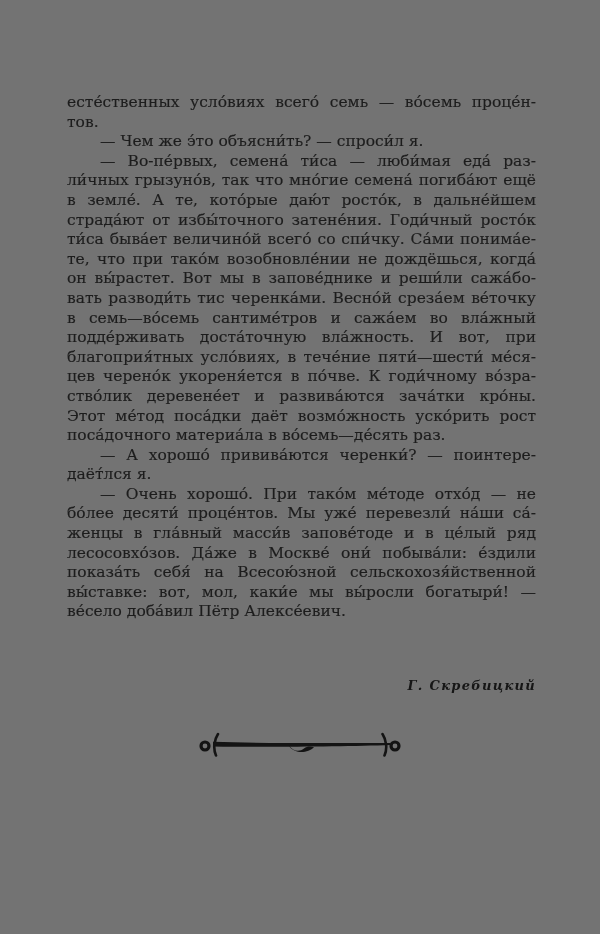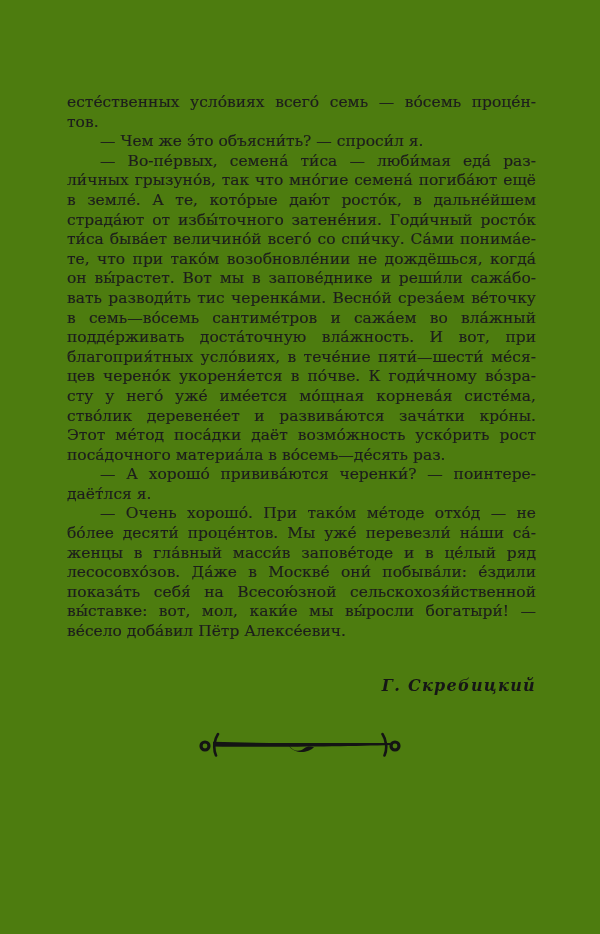--- a/index.html
+++ b/index.html
@@ -1,21 +1,21 @@
 <!DOCTYPE html>
 <html lang="ru"><head>
 <meta charset="utf-8">
 <style>
   * { margin: 0; padding: 0; box-sizing: border-box; }
   html, body { background: #ffffff; }
   .page {
     position: relative;
     width: 600px;
     height: 934px;
-    background: #4d7c0f;
+    background: #737373;
     overflow: hidden;
     font-family: "DejaVu Serif", "Liberation Serif", serif;
   }
   .text-block {
     position: absolute;
     left: 67px;
     top: 93px;
     width: 469px;
   }
   .line {
@@ -33,21 +33,21 @@
     text-align: center;
     text-align-last: left;
   }
   .line.indent { padding-left: 33px; }
   .author {
     position: absolute;
     top: 677px;
     right: 64px;
     font-style: italic;
     font-weight: bold;
-    font-size: 16px;
+    font-size: 13px;
     line-height: 18px;
     letter-spacing: 1.3px;
     color: #161616;
   }
   .ornament {
     position: absolute;
     top: 731px;
     left: 50%;
     transform: translateX(-50%);
     width: 204px;
@@ -70,21 +70,20 @@
       <div class="line just">в земле́.  А  те,  кото́рые  даю́т  росто́к,  в  дальне́йшем</div>
       <div class="line just">страда́ют  от  избы́точного  затене́ния.  Годи́чный  росто́к</div>
       <div class="line just">ти́са быва́ет величино́й всего́ со спи́чку. Са́ми понима́е-</div>
       <div class="line just">те, что при тако́м возобновле́нии не дождёшься, когда́</div>
       <div class="line just">он вы́растет. Вот мы в запове́днике и реши́ли сажа́бо-</div>
       <div class="line just">вать разводи́ть тис черенка́ми. Весно́й среза́ем ве́точку</div>
       <div class="line just">в  семь—во́семь  сантиме́тров  и  сажа́ем  во  вла́жный</div>
       <div class="line just">подде́рживать  доста́точную  вла́жность.  И  вот,  при</div>
       <div class="line just">благоприя́тных усло́виях, в тече́ние пяти́—шести́ ме́ся-</div>
       <div class="line just">цев черено́к укореня́ется в по́чве. К годи́чному во́зра-</div>
-      <div class="line just">сту  у  него́  уже́  име́ется  мо́щная  корнева́я  систе́ма,</div>
       <div class="line just">ство́лик  деревене́ет  и  развива́ются  зача́тки  кро́ны.</div>
       <div class="line just">Этот ме́тод поса́дки даёт возмо́жность уско́рить рост</div>
       <div class="line left">поса́дочного материа́ла в во́семь—де́сять раз.</div>
       <div class="line just indent">— А  хорошо́  привива́ются  черенки́? — поинтере-</div>
       <div class="line left">даёт́лся я.</div>
       <div class="line just indent">— Очень  хорошо́.  При  тако́м  ме́тоде  отхо́д — не</div>
       <div class="line just">бо́лее  десяти́  проце́нтов.  Мы  уже́  перевезли́  на́ши  са́-</div>
       <div class="line just">женцы  в  гла́вный  масси́в  запове́тоде  и  в  це́лый  ряд</div>
       <div class="line just">лесосовхо́зов.  Да́же  в  Москве́  они́  побыва́ли:  е́здили</div>
       <div class="line just">показа́ть  себя́  на  Всесою́зной  сельскохозя́йственной</div>

